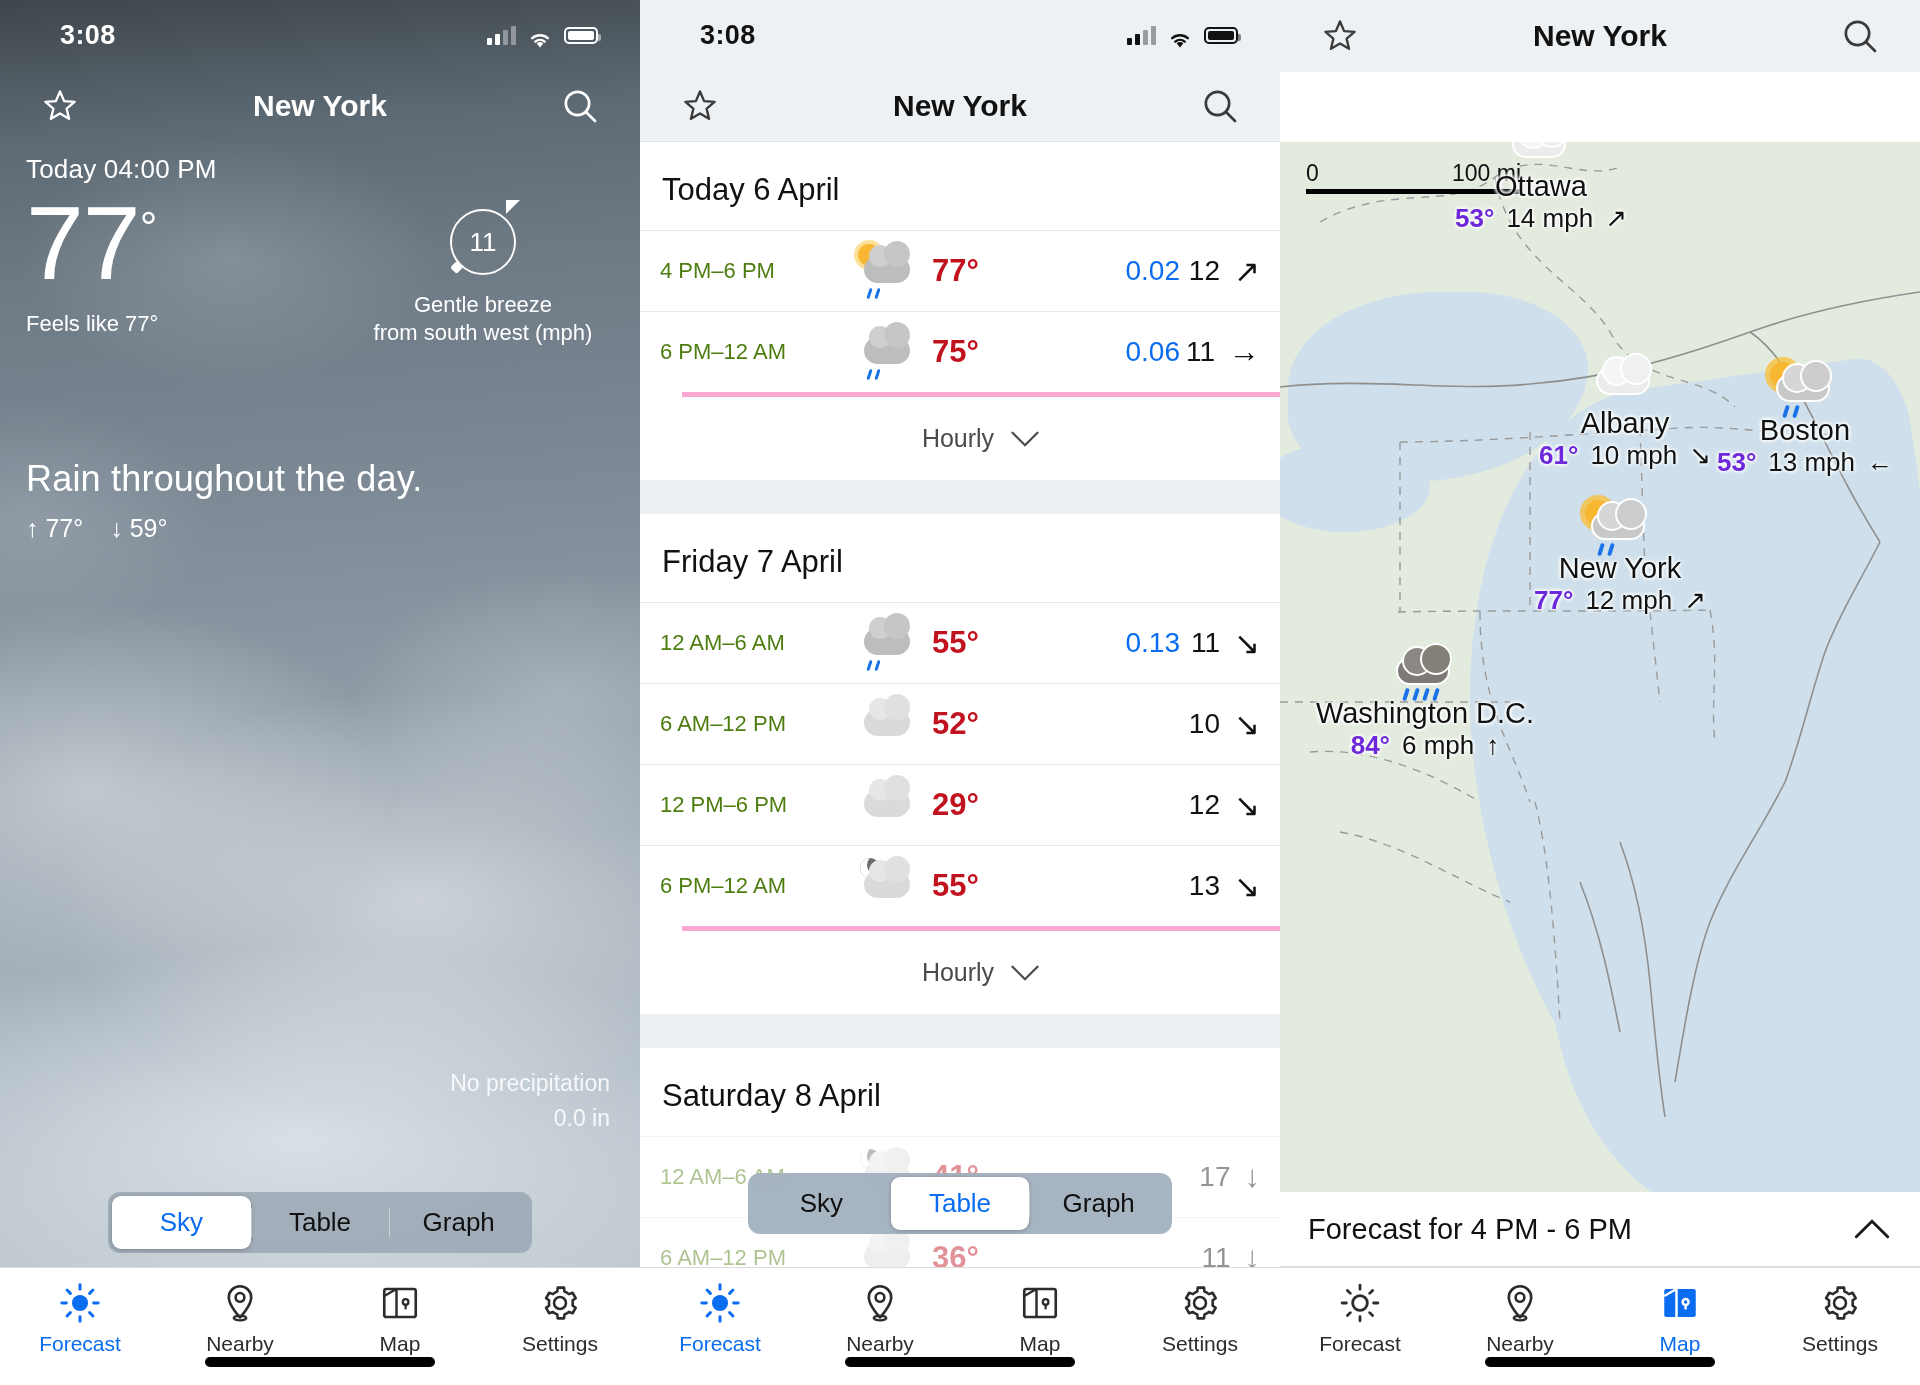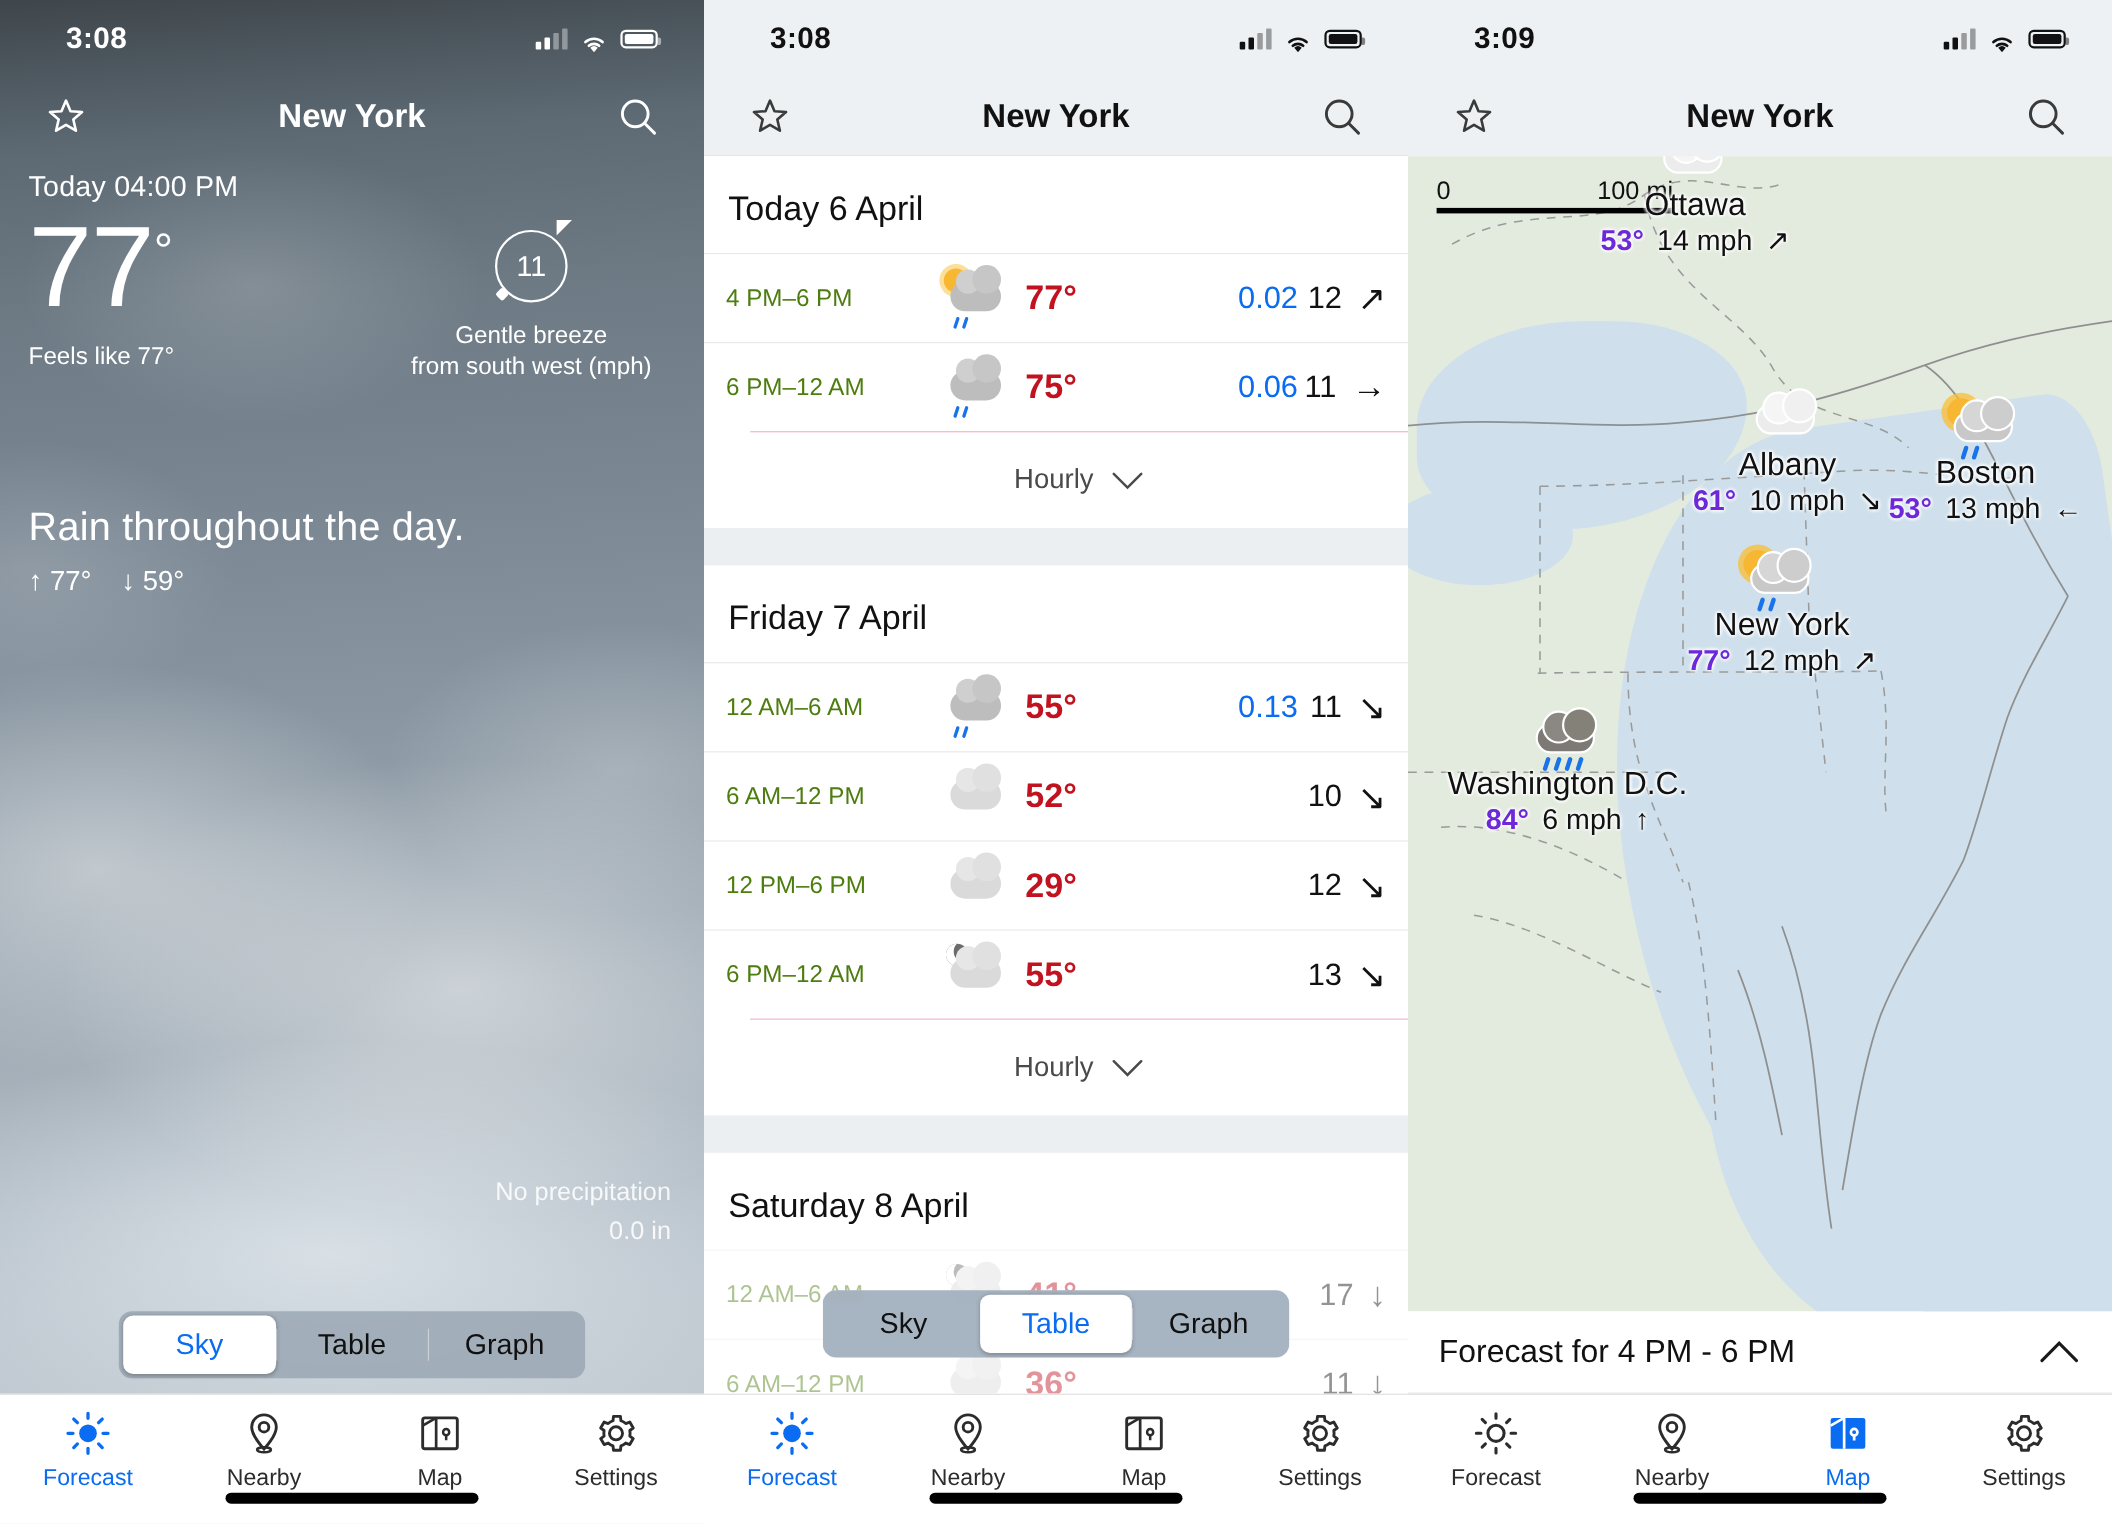--- a/index.html
+++ b/index.html
@@ -104,21 +104,21 @@
   .p2-scroll { position:absolute; top:142px; bottom:118px; left:0; right:0; overflow:hidden; background:#fff;}
   .day-head { font-size: 31px; font-weight: normal; padding: 30px 22px 22px; }
   .row { display:flex; align-items:center; height: 81px; border-top: 1px solid #e8e8e8; padding: 0 20px; }
   .row .c-time { width: 182px; font-size: 22px; color: #4d7c0f;}
   .row .c-icon { width: 90px; display:flex; align-items:center; justify-content:center;}
   .row .c-temp { width: 118px; font-size: 31px; font-weight: bold; color:#c1121f; }
   .row .c-prec { width: 130px; font-size: 28px; color:#0a6cf1; text-align:right;}
   .row .c-wind { flex:1; font-size: 28px; display:flex; align-items:center; justify-content:flex-end; gap:14px;}
   .row .c-wind .arw { font-size: 31px; display:inline-block;}
   .hourly { height: 88px; display:flex; align-items:center; justify-content:center; gap: 16px;
-     border-top: 1px solid #f9a8d4; font-size: 25px; color: #4a4a4a; margin-left: 42px; }
+     border-top: 5px solid #f9a8d4; font-size: 25px; color: #4a4a4a; margin-left: 42px; }
   .gapband { height: 34px; background: #eceff1; }
   .p2 .seg { bottom: 151px; width: 424px; background: rgba(160,174,188,.93);}
   .fade-row { opacity: .45; }
 
   
   .wi { position: relative; width: 62px; height: 46px; }
   .wi .cloud { position:absolute; left: 8px; top: 8px; width: 46px; height: 27px;
      background: #bdbdbd; border-radius: 15px; }
   .wi .cloud:before { content:""; position:absolute; left: 5px; top: -11px; width: 22px; height: 22px;
      background: #cfcfcf; border-radius: 50%; }
@@ -541,41 +541,20 @@
             <path d="M12 8.6a3.4 3.4 0 100 6.8 3.4 3.4 0 000-6.8z" fill="none" stroke="#2c2c2c" stroke-width="1.5"></path>
             <path d="M19.3 12c0-.5-.05-1-.14-1.45l1.8-1.3-1.8-3.1-2.1.78a7.4 7.4 0 00-2.5-1.45L14.3 3.2h-3.6l-.26 2.28a7.4 7.4 0 00-2.5 1.45l-2.1-.78-1.8 3.1 1.8 1.3c-.1.47-.14.95-.14 1.45s.05 1 .14 1.45l-1.8 1.3 1.8 3.1 2.1-.78a7.4 7.4 0 002.5 1.45l.26 2.28h3.6l.26-2.28a7.4 7.4 0 002.5-1.45l2.1.78 1.8-3.1-1.8-1.3c.1-.47.14-.95.14-1.45z" fill="none" stroke="#2c2c2c" stroke-width="1.5" stroke-linejoin="round"></path>
           </svg>
         <span class="lbl">Settings</span>
       </div>
     </div>
     <div class="homebar"></div>
   </div>
 
   <div class="phone p3">
-    <div class="statusbar">
-      <div>3:09</div>
-      <div class="sb-right">
-        <span class="bars">
-            <i></i>
-            <i></i>
-            <i></i>
-            <i></i>
-          </span>
-        <span class="wifi">
-          <svg viewBox="0 0 26 20" width="26" height="20">
-              <path d="M13 18.5l-3.4-4.2a5.4 5.4 0 016.8 0z" fill="currentColor"></path>
-              <path d="M5.2 9.2a11.6 11.6 0 0115.6 0" stroke="currentColor" stroke-width="2.4" fill="none" stroke-linecap="round"></path>
-              <path d="M8.3 12.6a7.2 7.2 0 019.4 0" stroke="currentColor" stroke-width="2.4" fill="none" stroke-linecap="round"></path>
-            </svg>
-        </span>
-        <span class="batt">
-            <b></b>
-          </span>
-      </div>
-    </div>
 
     <div class="navbar">
       <div class="icon-btn">
         <svg width="38" height="38" viewBox="0 0 24 24">
             <path d="M12 2.8l2.6 6.1 6.6.5-5 4.3 1.5 6.4L12 16.7 6.3 20.1l1.5-6.4-5-4.3 6.6-.5z" fill="none" stroke="#3a3a3a" stroke-width="1.5" stroke-linejoin="round"></path>
           </svg>
       </div>
       <div class="nav-title">New York</div>
       <div class="icon-btn">
         <svg width="40" height="40" viewBox="0 0 24 24">

